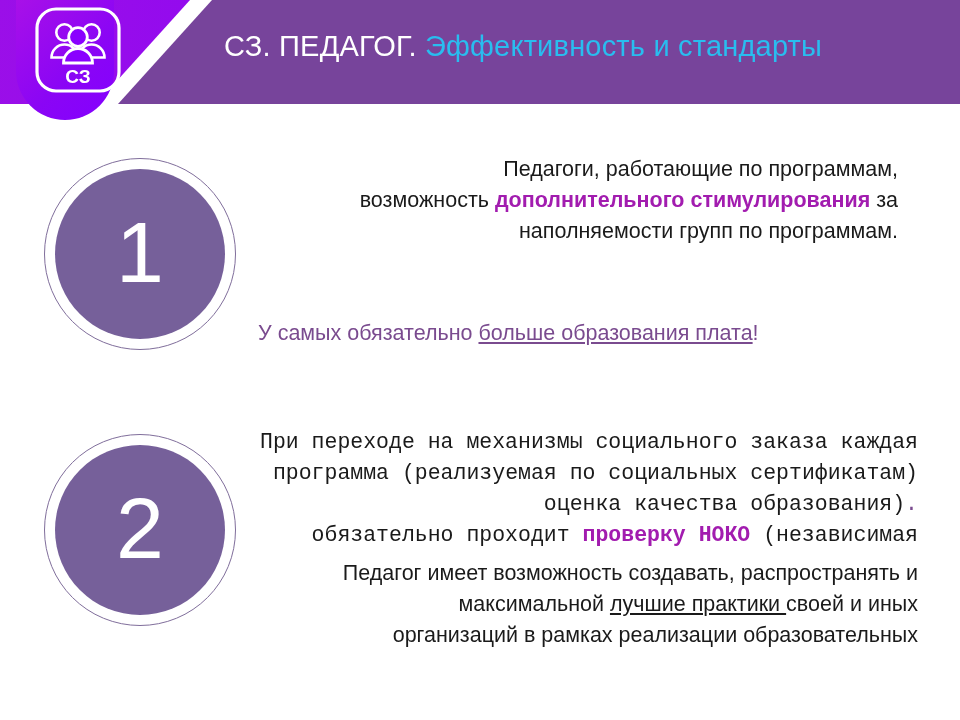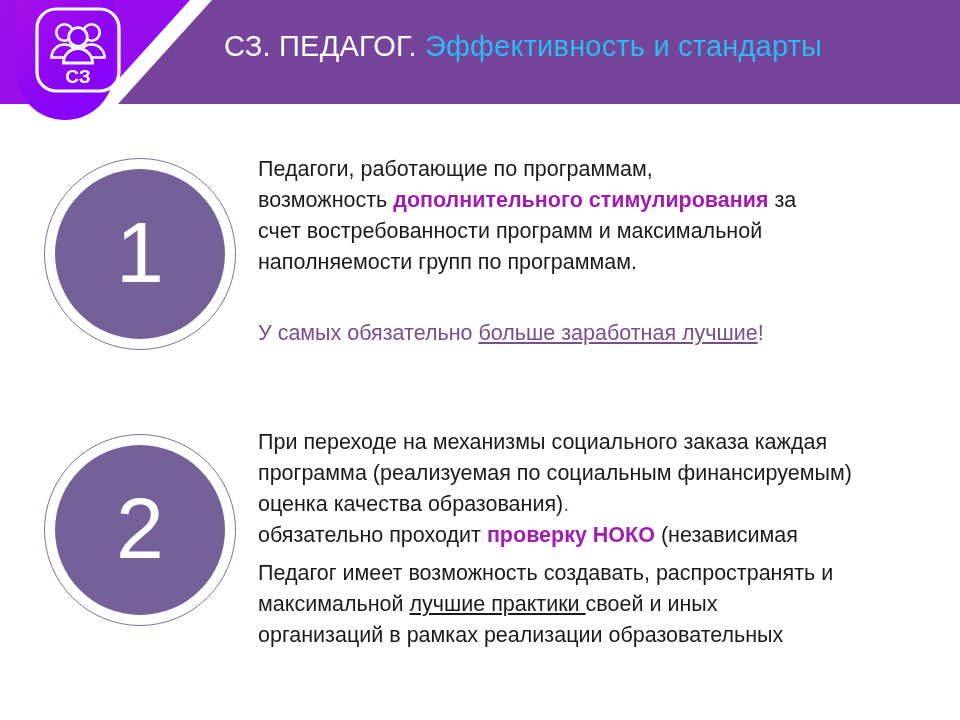--- a/index.html
+++ b/index.html
@@ -109,32 +109,32 @@
 
   
   .para {
     position: absolute;
     color: #1a1a1a;
     font-size: 21.5px;
     line-height: 31px;
   }
   .b1-main { left: 258px; top: 154px; width: 640px; }
   .b1-sub  { left: 258px; top: 318px; width: 640px; color: #7A4B8F; }
-  .b2-main { left: 258px; top: 427px; width: 660px; }
+  .b2-main { left: 258px; top: 427px; width: 660px; font-family: Liberation Mono, monospace; }
   .b2-sub  { left: 258px; top: 558px; width: 660px; }
 
   .hl {
     color: #a21caf;
     font-weight: bold;
   }
   .soft-dot { color: #7A4B8F; }
   .u { text-decoration: underline; }
 
   
-  .nowrapline { display: block; }
+  .nowrapline { display: block; text-align: right; }
 </style>
 </head>
 <body>
 
 <div class="banner">
   <div class="banner-right"></div>
   <div class="banner-left"></div>
   <div class="banner-badge-tail"></div>
 
   <div class="logo-badge">
@@ -161,38 +161,37 @@
 <div class="circle-wrap" id="circle-1">
   <div class="circle-ring"></div>
   <div class="circle-fill">
     <span class="circle-num">1</span>
   </div>
 </div>
 
 <div class="para b1-main">
   <span class="nowrapline">Педагоги, работающие по программам,</span>
   <span class="nowrapline"><span>возможность </span><span class="hl">дополнительного стимулирования</span><span> за</span></span>
-  <span class="nowrapline">счет востребованности программ и максимальной</span>
   <span class="nowrapline">наполняемости групп по программам.</span>
 </div>
 
 <div class="para b1-sub">
-  <span>У самых обязательно </span><span class="u">больше заработная лучшие</span><span>!</span>
+  <span>У самых обязательно </span><span class="u">больше образования плата</span><span>!</span>
 </div>
 
 <div class="circle-wrap" id="circle-2">
   <div class="circle-ring"></div>
   <div class="circle-fill">
     <span class="circle-num">2</span>
   </div>
 </div>
 
 <div class="para b2-main">
   <span class="nowrapline">При переходе на механизмы социального заказа каждая</span>
-  <span class="nowrapline">программа (реализуемая по социальным финансируемым)</span>
+  <span class="nowrapline">программа (реализуемая по социальных сертификатам)</span>
   <span class="nowrapline"><span>оценка качества образования)</span><span class="soft-dot">.</span></span>
   <span class="nowrapline"><span>обязательно проходит </span><span class="hl">проверку НОКО</span><span> (независимая</span></span>
 </div>
 
 <div class="para b2-sub">
   <span class="nowrapline">Педагог имеет возможность создавать, распространять и</span>
   <span class="nowrapline"><span>максимальной </span><span class="u">лучшие практики </span><span>своей и иных</span></span>
   <span class="nowrapline">организаций в рамках реализации образовательных</span>
 </div>
 

